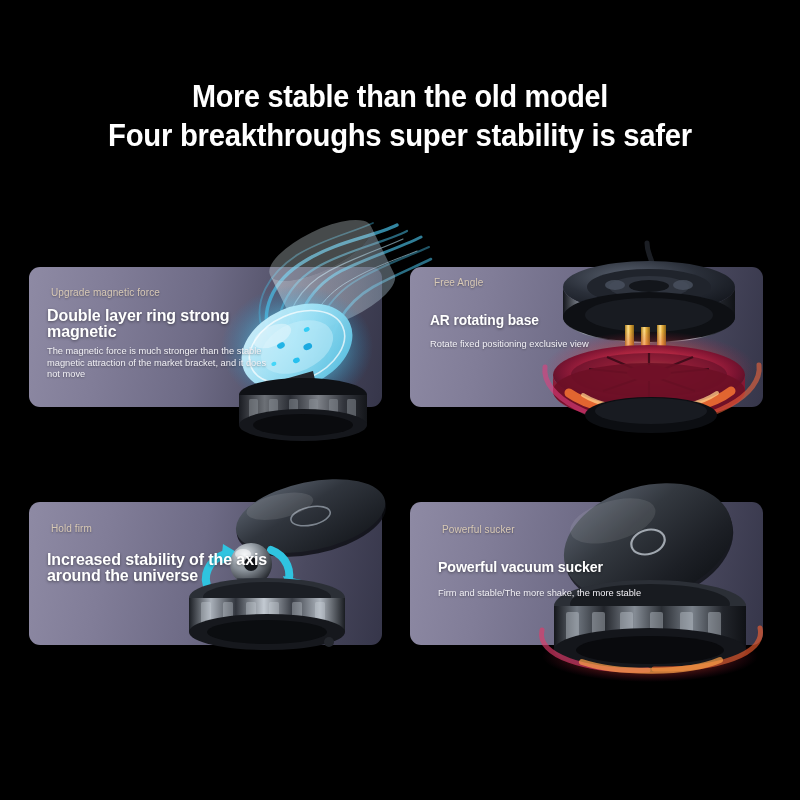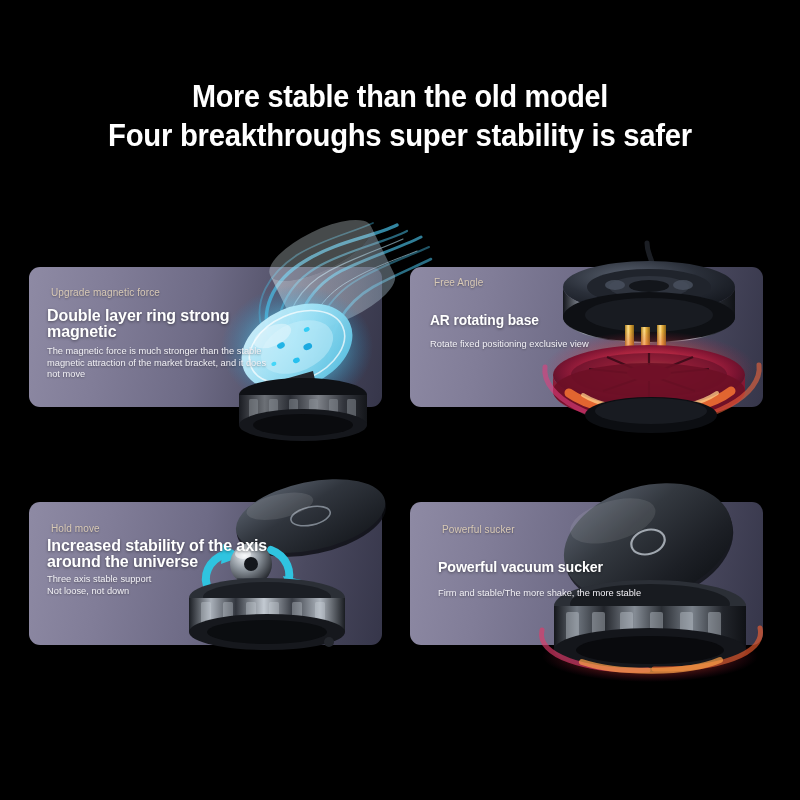--- a/index.html
+++ b/index.html
@@ -100,21 +100,21 @@
     line-height: 11.6px;
     margin-top: 7px;
     text-shadow: 0 1px 2px rgba(0,0,0,0.35);
   }
 
   
   #card-2 .card-text { top: 10px; left: 20px; width: 240px; }
   #card-2 .title { font-size: 13.8px; margin-top: 25px; }
   #card-2 .body  { margin-top: 10px; }
   #card-3 .card-text { top: 21px; left: 18px; width: 250px; }
-  #card-3 .title { margin-top: 4px; }
+  #card-3 .title { margin-top: 18px; }
   #card-3 .body  { margin-top: 5px; }
   #card-4 .card-text { top: 22px; left: 28px; width: 235px; }
   #card-4 .title { font-size: 14.2px; margin-top: 25px; }
   #card-4 .body  { margin-top: 12px; }
 
   
   .art {
     position: absolute;
     z-index: 4;
     pointer-events: none;
@@ -397,24 +397,22 @@
             <rect x="126" y="10" width="10" height="27" rx="1.5"></rect>
           </g>
           <ellipse cx="78" cy="40" rx="78" ry="18" fill="#16181d"></ellipse>
           <ellipse cx="78" cy="40" rx="60" ry="12" fill="#0b0d10"></ellipse>
           <circle cx="140" cy="50" r="5" fill="#23262c"></circle>
         </g>
       </svg>
     </div>
 
     <div class="card-text">
-      <div class="eyebrow">Hold move</div>
+      <div class="eyebrow">Hold firm</div>
       <div class="title">Increased stability of the axis around the universe</div>
-      <div class="body" style="white-space: pre-line;">Three axis stable support
-Not loose, not down</div>
     </div>
   </div>
 
   <div class="card r2" id="card-4">
     <div class="card-clip"></div>
 
     <div class="art" id="art-4">
       <svg width="225" height="190" viewBox="0 0 225 190">
         <defs>
           <linearGradient id="g4pad" x1="0.15" y1="0" x2="0.85" y2="1">

